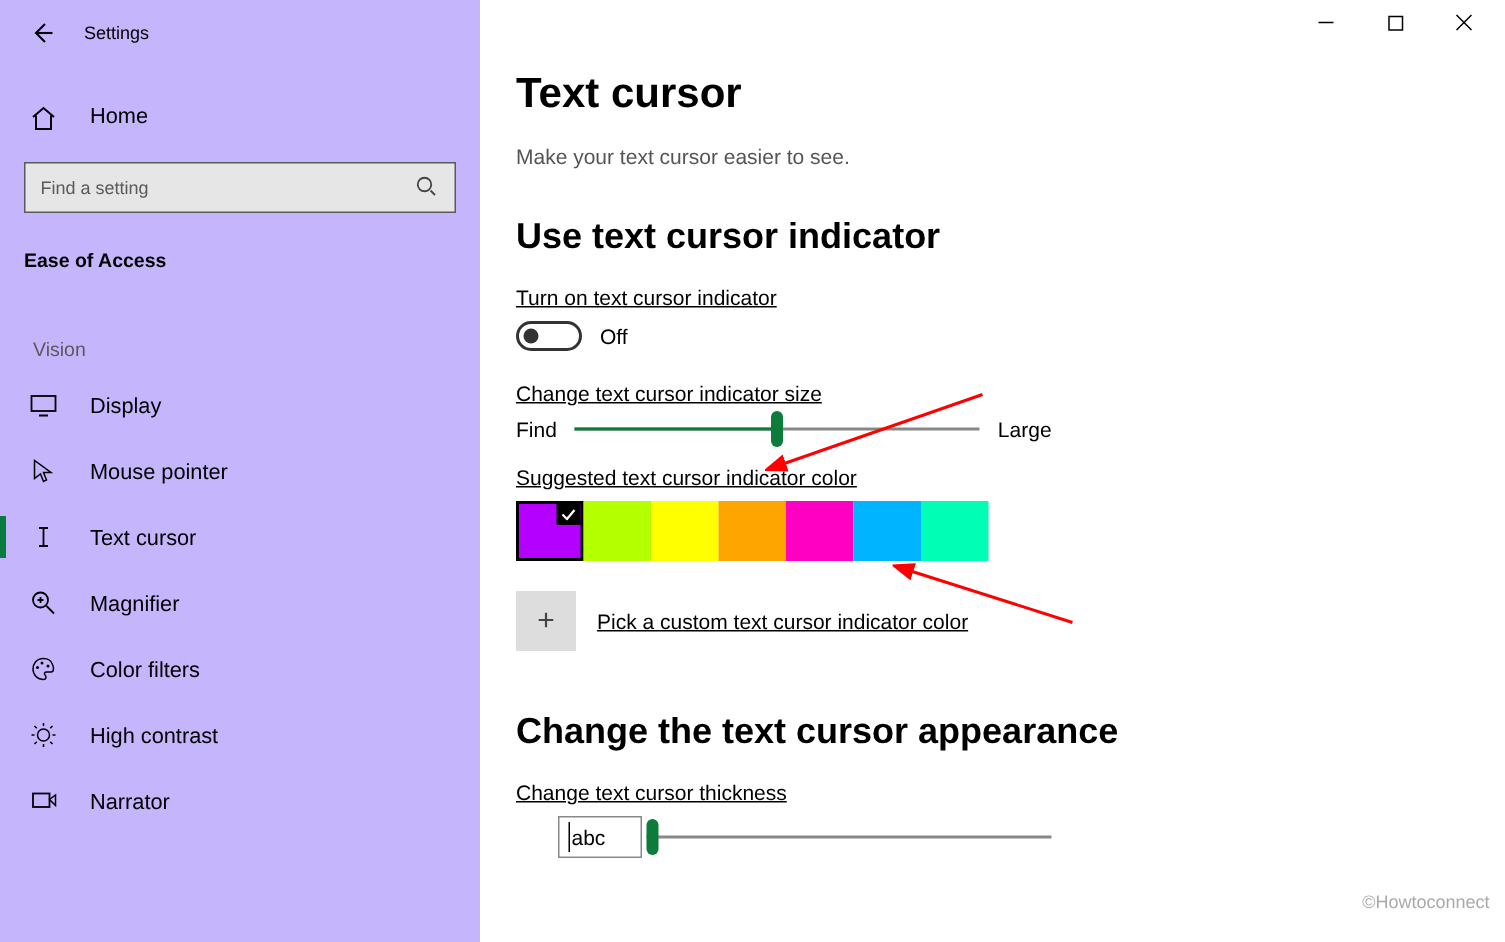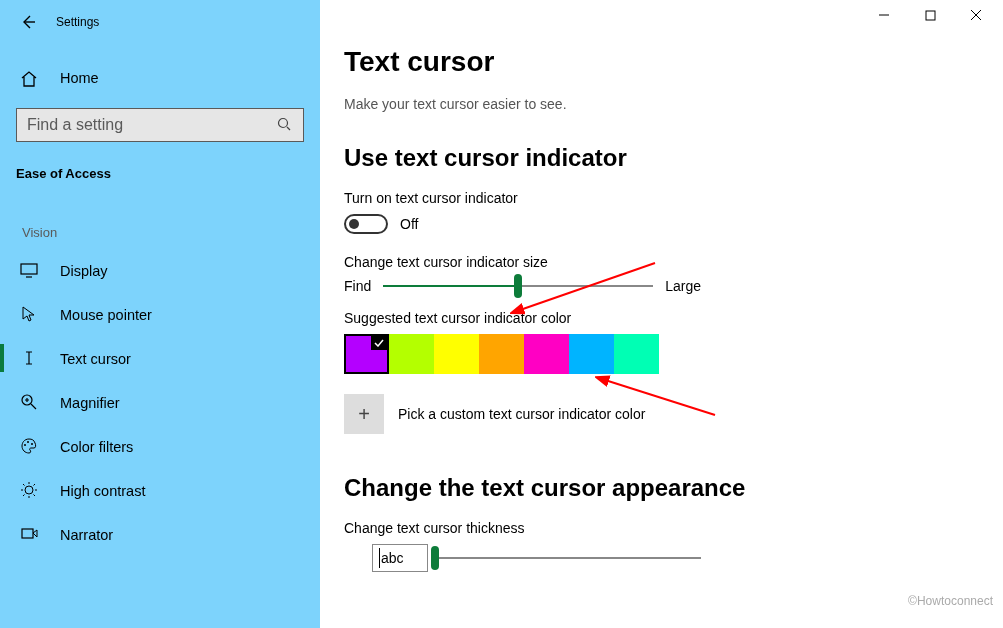--- a/index.html
+++ b/index.html
@@ -11,21 +11,21 @@
     body {
       width: 1003px;
       height: 628px;
       background: #fff;
       display: flex;
       overflow: hidden;
       position: relative;
     }
     .sidebar {
       width: 320px;
-      background: #7dd3fc;
+      background: #c4b5fd;
       height: 100%;
       padding-top: 8px;
       display: flex;
       flex-direction: column;
     }
     .top-bar {
       display: flex;
       align-items: center;
       padding: 4px 16px 8px 18px;
       gap: 18px;
@@ -66,21 +66,21 @@
       background: #e6e6e6;
       height: 34px;
       display: flex;
       align-items: center;
       padding: 0 10px;
     }
     .search-box input {
       flex: 1;
       border: none;
       background: transparent;
-      font-size: 16px;
+      font-size: 12px;
       outline: none;
       color: #555;
     }
     .search-box input::placeholder { color: #5a5a5a; }
     .search-box .search-icon {
       width: 16px;
       height: 16px;
       color: #444;
     }
     .category-title {
@@ -152,20 +152,21 @@
       margin-bottom: 32px;
     }
     .section-heading {
       font-size: 24px;
       font-weight: 600;
       margin-bottom: 18px;
     }
     .label-text {
       font-size: 14px;
       margin-bottom: 8px;
+      text-decoration: underline;
     }
     .toggle-row {
       display: flex;
       align-items: center;
       gap: 12px;
       margin-bottom: 20px;
     }
     .toggle {
       width: 44px;
       height: 20px;

